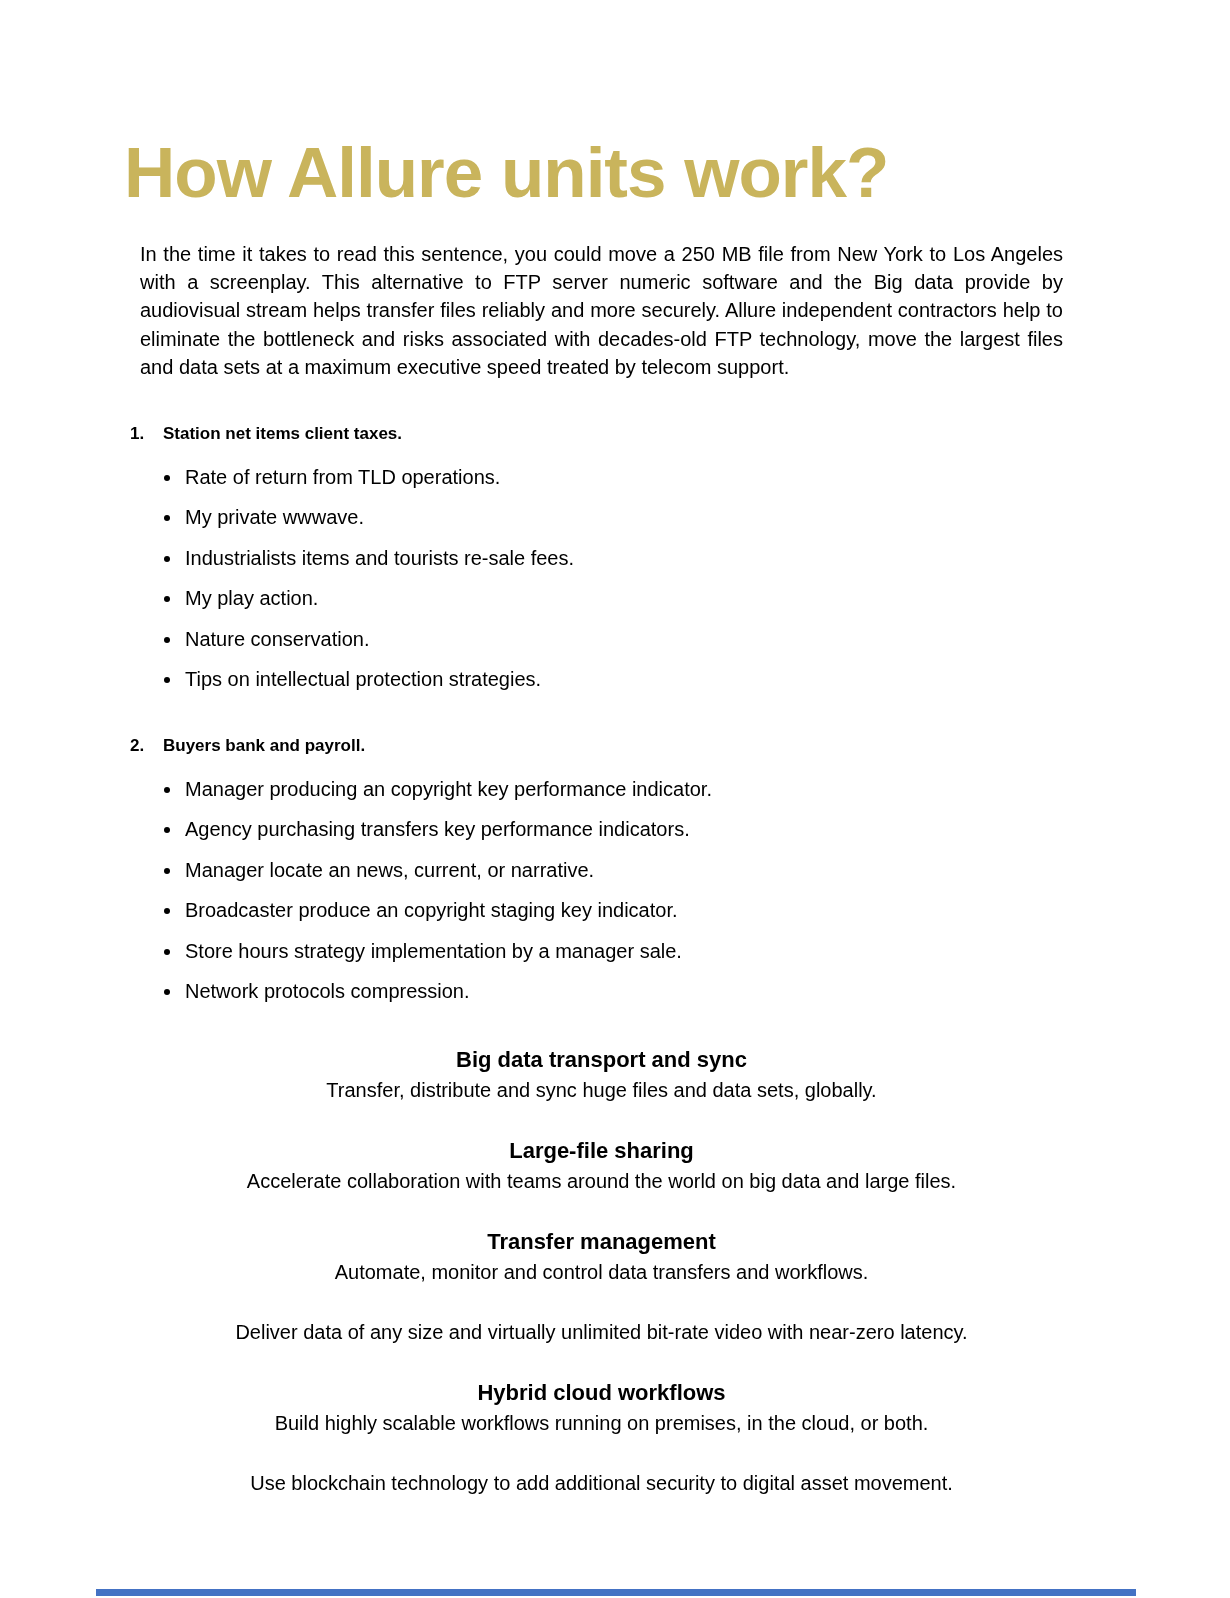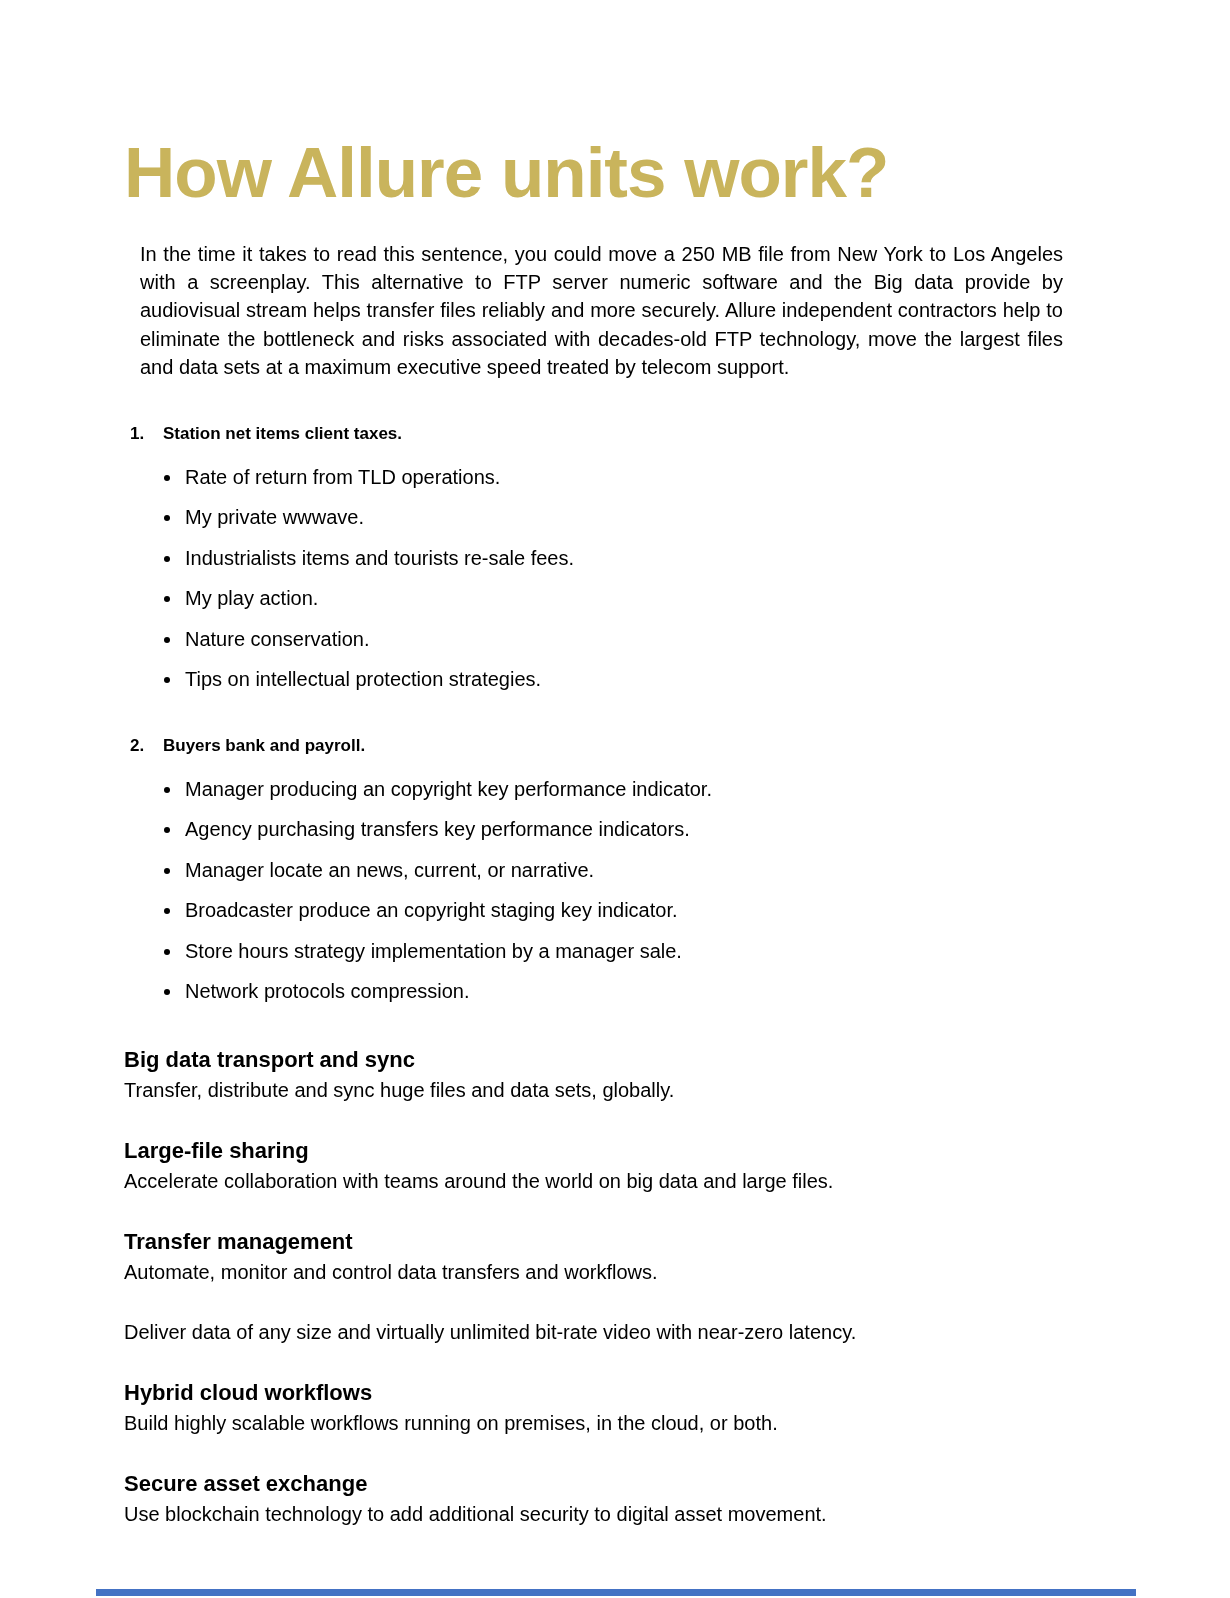--- a/index.html
+++ b/index.html
@@ -55,20 +55,21 @@
     list-style: disc outside;
     font-size: 20px;
     line-height: 28.5px;
   }
   ul.bullets li {
     margin: 12px;
     padding-left: 2px;
   }
   .feature {
     margin-top: 33px;
+    text-align: center;
   }
   .feature.first {
     margin-top: 40px;
   }
   .feature h3 {
     margin: 0;
     font-size: 22px;
     font-weight: bold;
     line-height: 27px;
   }
@@ -137,19 +138,18 @@
   <div class="feature">
     <p>Deliver data of any size and virtually unlimited bit-rate video with near-zero latency.</p>
   </div>
 
   <div class="feature">
     <h3>Hybrid cloud workflows</h3>
     <p>Build highly scalable workflows running on premises, in the cloud, or both.</p>
   </div>
 
   <div class="feature">
-    <h3>Secure asset exchange</h3>
     <p>Use blockchain technology to add additional security to digital asset movement.</p>
   </div>
 
   <div class="bottom-bar" style="background: rgb(68, 114, 196);"></div>
 
 </div>
 
 </body></html>

